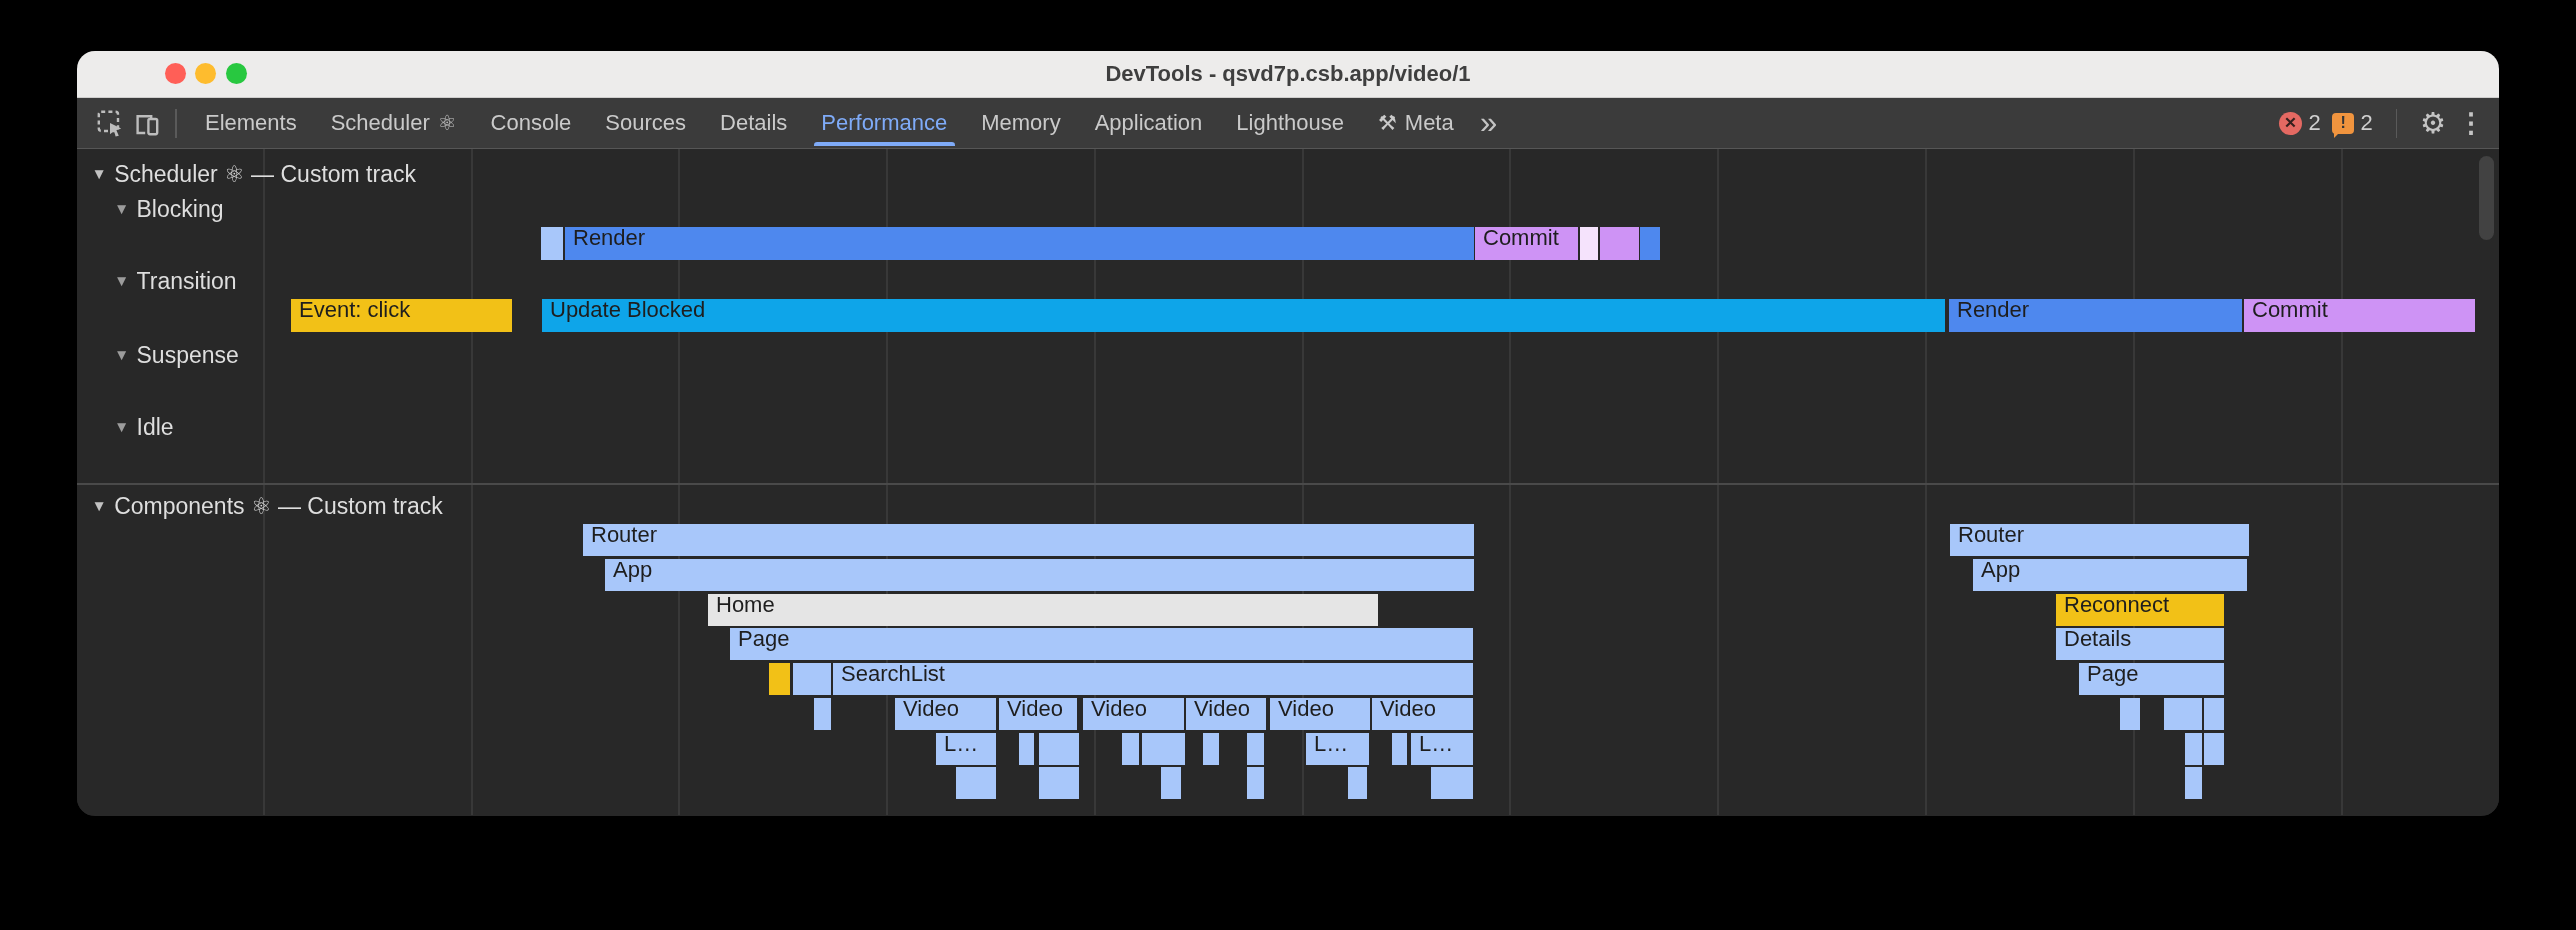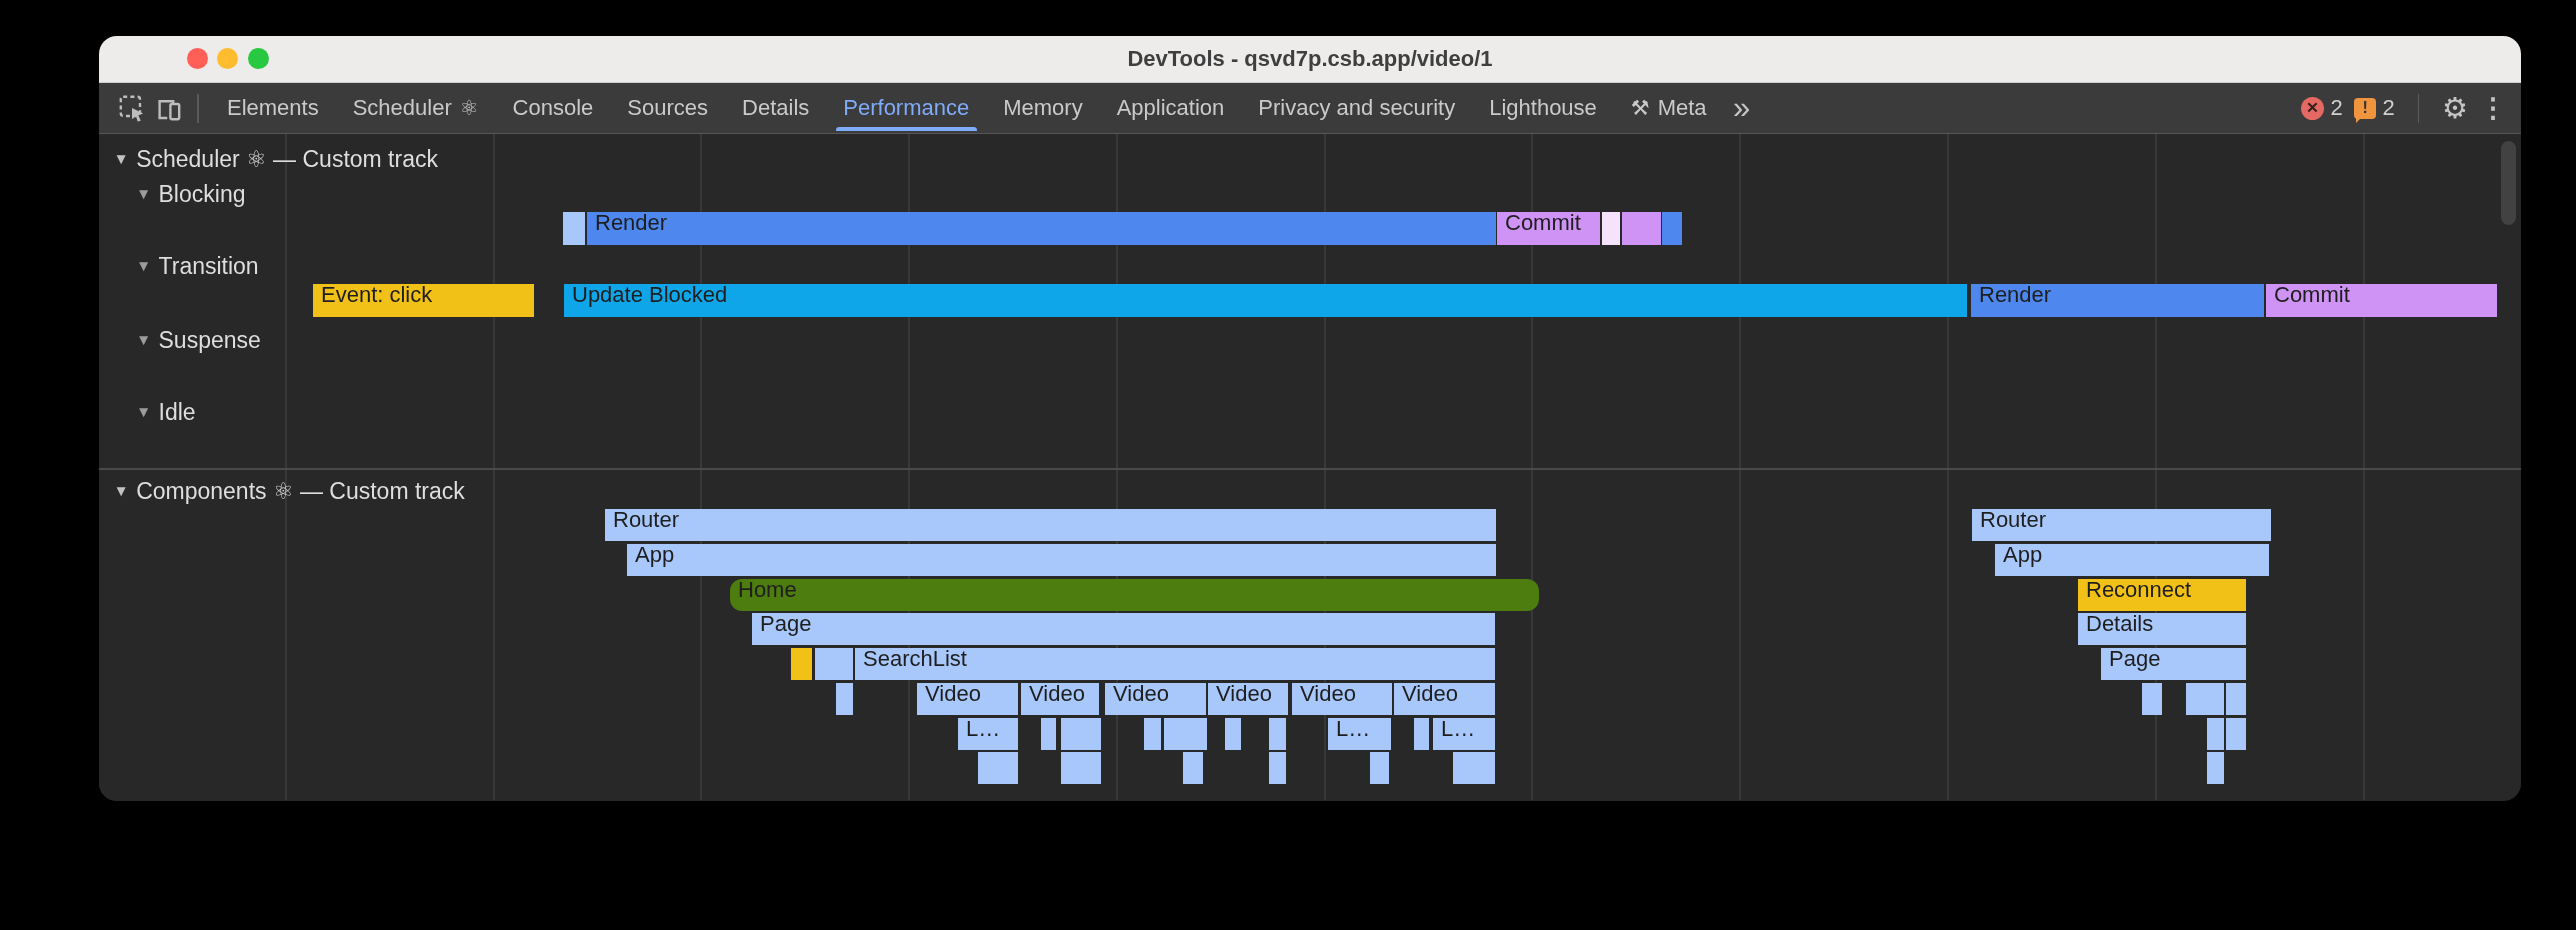--- a/index.html
+++ b/index.html
@@ -1,20 +1,20 @@
 <!DOCTYPE html>
 <html style="font-size:13px"><head>
 <meta charset="utf-8">
 <style>
   html,body{margin:0;padding:0;background:#000;}
   #stage{position:relative;width:2576px;height:930px;background:#000;overflow:hidden;
          font-family:"Liberation Sans", sans-serif;}
   
-  #win{position:absolute;left:77px;top:36px;width:2422px;height:765px;background:#282828;
-       border-radius:18px;overflow:hidden;box-shadow:0 14.6px 49px rgba(0,0,0,.65);margin-left:22px;}
+  #win{position:absolute;left:77px;top:51px;width:2422px;height:765px;background:#282828;
+       border-radius:18px;overflow:hidden;box-shadow:0 14.6px 49px rgba(0,0,0,.65);}
   
   #titlebar{position:relative;height:46px;background:#EDECEB;border-bottom:1.6px solid #CFCECD;}
   .tl{position:absolute;top:12px;width:21px;height:21px;border-radius:50%;}
   #title{position:absolute;left:0;right:0;top:0;height:46px;line-height:46px;text-align:center;
          font-size:22px;font-weight:700;color:#3F3F3F;}
   
   #tabbar{position:relative;height:50px;background:#3B3B3B;border-bottom:1.6px solid #565656;
           display:flex;align-items:center;padding:0 14.6px;color:#CACACA;}
   .tb-icon{width:36px;height:36px;display:flex;align-items:center;justify-content:center;flex:0 0 auto;}
   .tb-divider{width:1.6px;height:29px;background:#5A5A5A;margin:0 11.4px;flex:0 0 auto;}
@@ -96,23 +96,20 @@
             <span>Performance</span>
             <div class="underline" style="background: rgb(127, 171, 248);"></div>
           </div>
           <div class="tab">
             <span>Memory</span>
           </div>
           <div class="tab">
             <span>Application</span>
           </div>
           <div class="tab">
-            <span>Privacy and security</span>
-          </div>
-          <div class="tab">
             <span>Lighthouse</span>
           </div>
           <div class="tab">
             <span class="glyph">⚒</span>
             <span>Meta</span>
           </div>
         </div>
       <div class="tb-icon" style="font-size:31px;color:#C4C4C4;" id="moreTabs">»</div>
 
       <div id="tabbar-right">
@@ -199,21 +196,21 @@
           </div>
           <div class="bar" style="left: 1873px; top: 375px; width: 299px; height: 32px; background: rgb(168, 199, 250);">
             <span>Router</span>
           </div>
           <div class="bar" style="left: 528px; top: 410px; width: 869px; height: 32px; background: rgb(168, 199, 250);">
             <span>App</span>
           </div>
           <div class="bar" style="left: 1896px; top: 410px; width: 274px; height: 32px; background: rgb(168, 199, 250);">
             <span>App</span>
           </div>
-          <div class="bar" style="left: 631px; top: 445px; width: 809px; height: 32px; background: #4d7c0f; border-radius: 12px;">
+          <div class="bar" style="left: 631px; top: 445px; width: 670px; height: 32px; background: #e5e5e5;">
             <span>Home</span>
           </div>
           <div class="bar" style="left: 1979px; top: 445px; width: 168px; height: 32px; background: rgb(242, 193, 23);">
             <span>Reconnect</span>
           </div>
           <div class="bar" style="left: 653px; top: 479px; width: 743px; height: 32px; background: rgb(168, 199, 250);">
             <span>Page</span>
           </div>
           <div class="bar" style="left: 1979px; top: 479px; width: 168px; height: 32px; background: rgb(168, 199, 250);">
             <span>Details</span>

